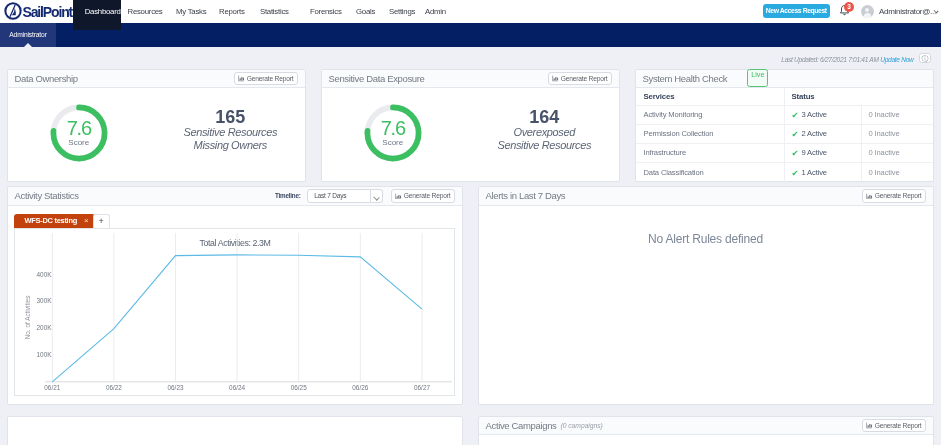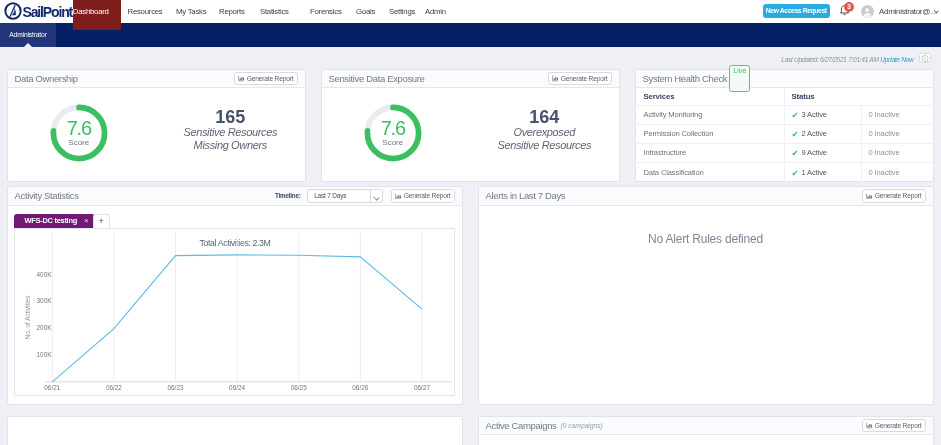--- a/index.html
+++ b/index.html
@@ -2,21 +2,21 @@
 <html><head>
 <meta charset="utf-8">
 <style>
 * { margin:0; padding:0; box-sizing:border-box; font-family:"Liberation Sans",sans-serif; }
 html,body { width:941px; height:445px; overflow:hidden; }
 body { position:relative; background:#eef0f5; }
 
 .hdr { position:absolute; left:0; top:0; width:941px; height:23px; background:#fff; z-index:3; }
 .logo { position:absolute; left:4px; top:2px; }
 .brand { position:absolute; left:22.5px; top:3.5px; font-size:14px; font-weight:bold; color:#132a70; letter-spacing:-1.15px; }
-.dashtab { position:absolute; left:72.8px; top:0; width:47.8px; height:30px; background:#7f1d1d; color:#fff; font-size:7.8px; letter-spacing:-0.25px; text-align:left; line-height:23px; z-index:4; }
+.dashtab { position:absolute; left:72.8px; top:0; width:47.8px; height:30px; background:#0f172a; color:#fff; font-size:7.8px; letter-spacing:-0.25px; text-align:right; line-height:23px; z-index:4; }
 .nav-item { position:absolute; top:0; height:23px; line-height:23px; font-size:7.8px; letter-spacing:-0.25px; color:#3c4149; }
 .nar-btn { position:absolute; left:763px; top:4px; width:66.5px; height:14px; background:#29aae1; border-radius:3px; color:#fff; font-size:6.8px; font-weight:bold; letter-spacing:-0.4px; text-align:center; line-height:14px; }
 .bell { position:absolute; left:838.5px; top:4px; }
 .badge { position:absolute; left:844px; top:1.5px; width:10px; height:10px; border-radius:50%; background:#ea5549; color:#fff; font-size:6.5px; font-weight:bold; text-align:center; line-height:10px; }
 .avatar { position:absolute; left:860.5px; top:4.5px; width:13.5px; height:13.5px; border-radius:50%; background:#c9ccd1; overflow:hidden; }
 .avatar:before { content:""; position:absolute; left:4.9px; top:3.4px; width:3.9px; height:3.9px; border-radius:50%; background:#f2f4f6; }
 .avatar:after { content:""; position:absolute; left:3px; top:8.2px; width:7.5px; height:6px; border-radius:45% 45% 30% 30%; background:#f2f4f6; }
 .uname { position:absolute; left:879px; top:0; height:18px; line-height:23px; font-size:8px; letter-spacing:-0.3px; color:#40454d; }
 .chev { position:absolute; left:933.5px; top:9px; width:4.2px; height:4.2px; border-right:1.2px solid #555b63; border-bottom:1.2px solid #555b63; transform:rotate(45deg) scale(1,0.75); }
 
@@ -40,36 +40,36 @@
 .half { flex:1; display:flex; flex-direction:column; align-items:center; justify-content:center; padding-bottom:11px; }
 .ghalf { padding-bottom:2.3px; }
 .cbody2 { flex:1; display:flex; }
 .gaugewrap { position:relative; width:58px; height:58px; margin-right:6px; }
 .gauge-txt { position:absolute; left:0; top:0; width:58px; text-align:center; }
 .gnum { font-size:20px; line-height:20px; color:#3cbf61; letter-spacing:-1.2px; margin-top:13.7px; }
 .gscore { font-size:8px; line-height:9px; color:#6e7687; margin-top:0.5px; }
 .bignum { font-size:18px; line-height:19px; font-weight:bold; color:#47526b; margin-top:2px; }
 .biglabel { font-size:11px; color:#5c6575; line-height:13px; text-align:center; margin-top:-1.5px; letter-spacing:-0.35px;font-style:italic; }
 
-.live { margin-left:2px; border:1px solid #56c578; border-radius:2.5px; background:#f2fbf5; color:#3bbd62; font-size:7.2px; padding:0px 3px 16px; }
+.live { margin-left:20px; border:1px solid #56c578; border-radius:2.5px; background:#f2fbf5; color:#3bbd62; font-size:7.2px; padding:0px 3px 7px; }
 .tbl { flex:1; display:flex; flex-direction:column; font-size:7.6px; letter-spacing:-0.15px; }
 .trow { display:flex; border-bottom:1px solid #eef0f4; }
 .trow:last-child { border-bottom:none; }
 .trow .c1 { width:149px; padding-left:8px; border-right:1px solid #eef0f4; display:flex; align-items:center; color:#6b7280; }
 .trow .c2 { width:77px; padding-left:7px; border-right:1px solid #eef0f4; display:flex; align-items:center; color:#4a5568; }
 .trow .c3 { flex:1; padding-left:7px; display:flex; align-items:center; color:#8e949e; }
 .thead2 { height:17.5px; }
 .thead2 .c1, .thead2 .c2 { font-weight:bold; font-size:7.8px; color:#39455e; }
 .thead2 .c2 { border-right:none; }
 .drow { height:19.2px;text-align:center; }
 .chk { color:#2fbe60; margin-right:3px; font-size:8.5px; }
 
 #row2 { left:6.5px; top:186px; width:927px; height:218.5px; }
 .abody { position:relative; flex:1; }
-.tab { position:absolute; left:6px; top:8.5px; height:13.5px; background:#701a75; border-radius:3px 3px 0 0; color:#fff; font-size:7.5px; font-weight:bold; letter-spacing:-0.3px; display:flex; align-items:center; padding:0 7px 0 11px; }
+.tab { position:absolute; left:6px; top:8.5px; height:13.5px; background:#c2410c; border-radius:3px 3px 0 0; color:#fff; font-size:7.5px; font-weight:bold; letter-spacing:-0.3px; display:flex; align-items:center; padding:0 7px 0 11px; }
 .tab .x { margin-left:7px; font-weight:normal; opacity:0.85; font-size:8px; }
 .plustab { position:absolute; left:85.5px; top:8.5px; width:16.5px; height:13.5px; background:#fff; border:1px solid #dfe3e8; border-bottom:none; border-radius:3px 3px 0 0; color:#444; font-size:9px; text-align:center; line-height:13px; }
 .chartbox { position:absolute; left:6.2px; top:22px; width:441px; height:168px; border:1px solid #e2e6eb; background:#fff; }
 .tl-label { font-size:6.3px; font-weight:bold; color:#39455e; margin-left:auto; letter-spacing:-0.2px; }
 .dd { width:64px; height:13.5px; border:1px solid #d8dce2; border-radius:3px 0 0 3px; background:#fff; font-size:6.5px; letter-spacing:-0.2px; color:#4a4f57; line-height:12.5px; padding-left:6px; margin-left:6.5px; }
 .ddbtn { width:12px; height:13.5px; border:1px solid #d8dce2; border-left:none; border-radius:0 3px 3px 0; background:#fff; margin-right:8px; position:relative; }
 .ddbtn:after { content:""; position:absolute; left:3.2px; top:4.5px; width:4px; height:4px; border-right:1px solid #888; border-bottom:1px solid #888; transform:rotate(45deg) scale(1,0.8); transform-origin:center; }
 .noalert { position:absolute; left:0; top:26px; width:100%; text-align:center; font-size:12px; letter-spacing:-0.2px; color:#7d8798; }
 
 #row3 { left:6.5px; top:415.5px; width:927px; height:60px; }

